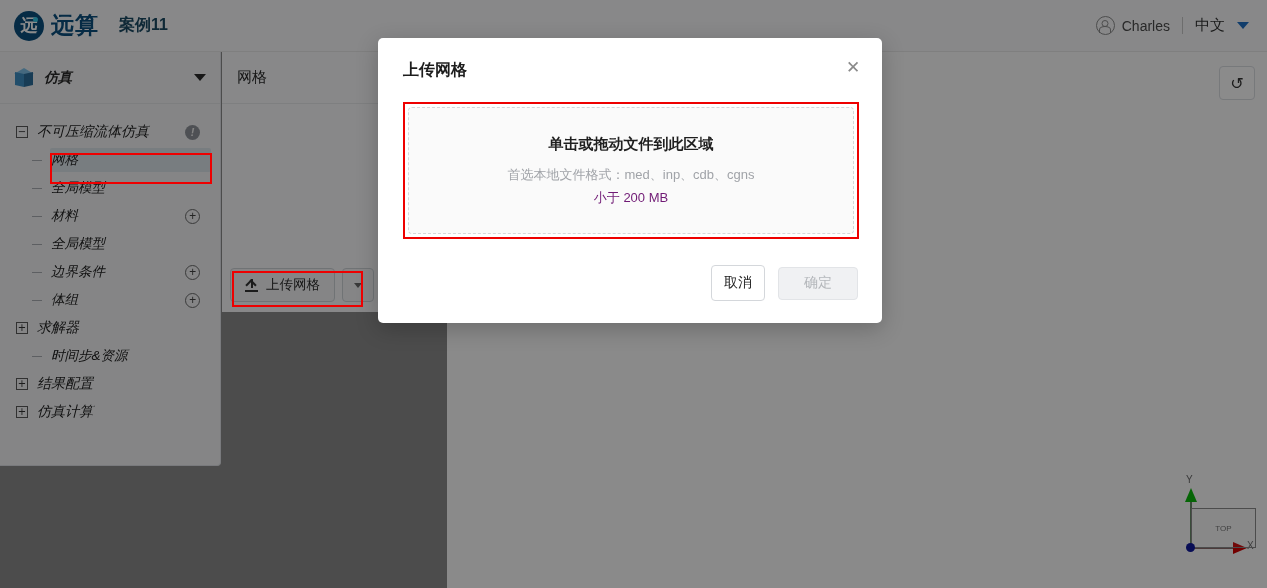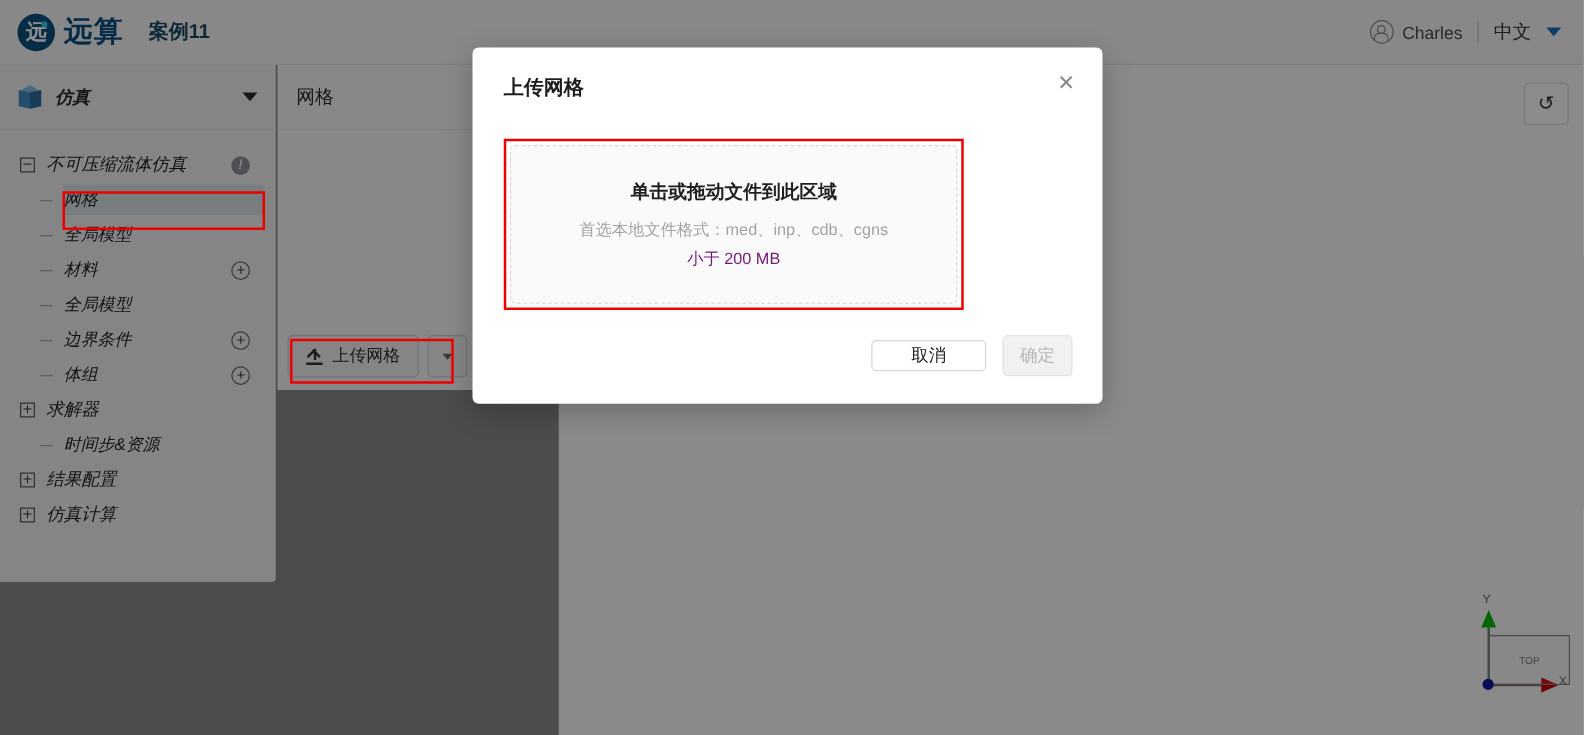--- a/index.html
+++ b/index.html
@@ -239,42 +239,42 @@
     position: absolute; left: 25px; top: 22px;
     font-size: 16px; font-weight: bold; color: #1d1d1d;
   }
   .modal-close {
     position: absolute; right: 19px; top: 19px;
     width: 20px; height: 20px; color: #8a8a8a; font-size: 17px;
     display:flex;align-items:center;justify-content:center; line-height:1;
     font-family: "DejaVu Sans", sans-serif;
   }
   .drop-redbox {
-    position: absolute; left: 25px; top: 73px; width: 368px; height: 137px;
+    position: absolute; left: 25px; top: 64px; width: 456px; height: 137px;
     border: 2.5px solid #ee0000;
   }
   .dropzone {
     position: absolute; left: 3px; top: 3px; right: 3px; bottom: 3px;
     border: 1.5px dashed #d5d7da; border-radius: 4px; background: #fafafa;
     display: flex; flex-direction: column; align-items: center; justify-content: center;
   }
   .dz-main { font-size: 15px; font-weight: bold; color: #1f1f1f; }
   .dz-sub { font-size: 13px; color: #a0a3a8; margin-top: 12px; }
   .dz-sub2 { font-size: 13px; color: #701a75; margin-top: 5px; }
   .modal-foot {
     position: absolute; right: 24px; bottom: 22px;
     display: flex; gap: 13px; align-items: center;
   }
   .btn-cancel {
-    height: 25px; padding: 0 31px; border: 1px solid #d4d7db; border-radius: 4px;
+    height: 36px; padding: 0 12px; border: 1px solid #d4d7db; border-radius: 4px;
     background: #ffffff; color: #222; font-size: 14px;
     display:flex;align-items:center;justify-content:center;
   }
   .btn-ok {
-    height: 33px; padding: 0 13px; border: 1px solid #e2e4e7; border-radius: 4px;
+    height: 33px; padding: 0 25px; border: 1px solid #e2e4e7; border-radius: 4px;
     background: #f0f1f3; color: #b4b7bb; font-size: 14px;
     display:flex;align-items:center;justify-content:center;
   }
 </style>
 </head>
 <body>
 
 <div id="app">
 
   <div class="app-base">

